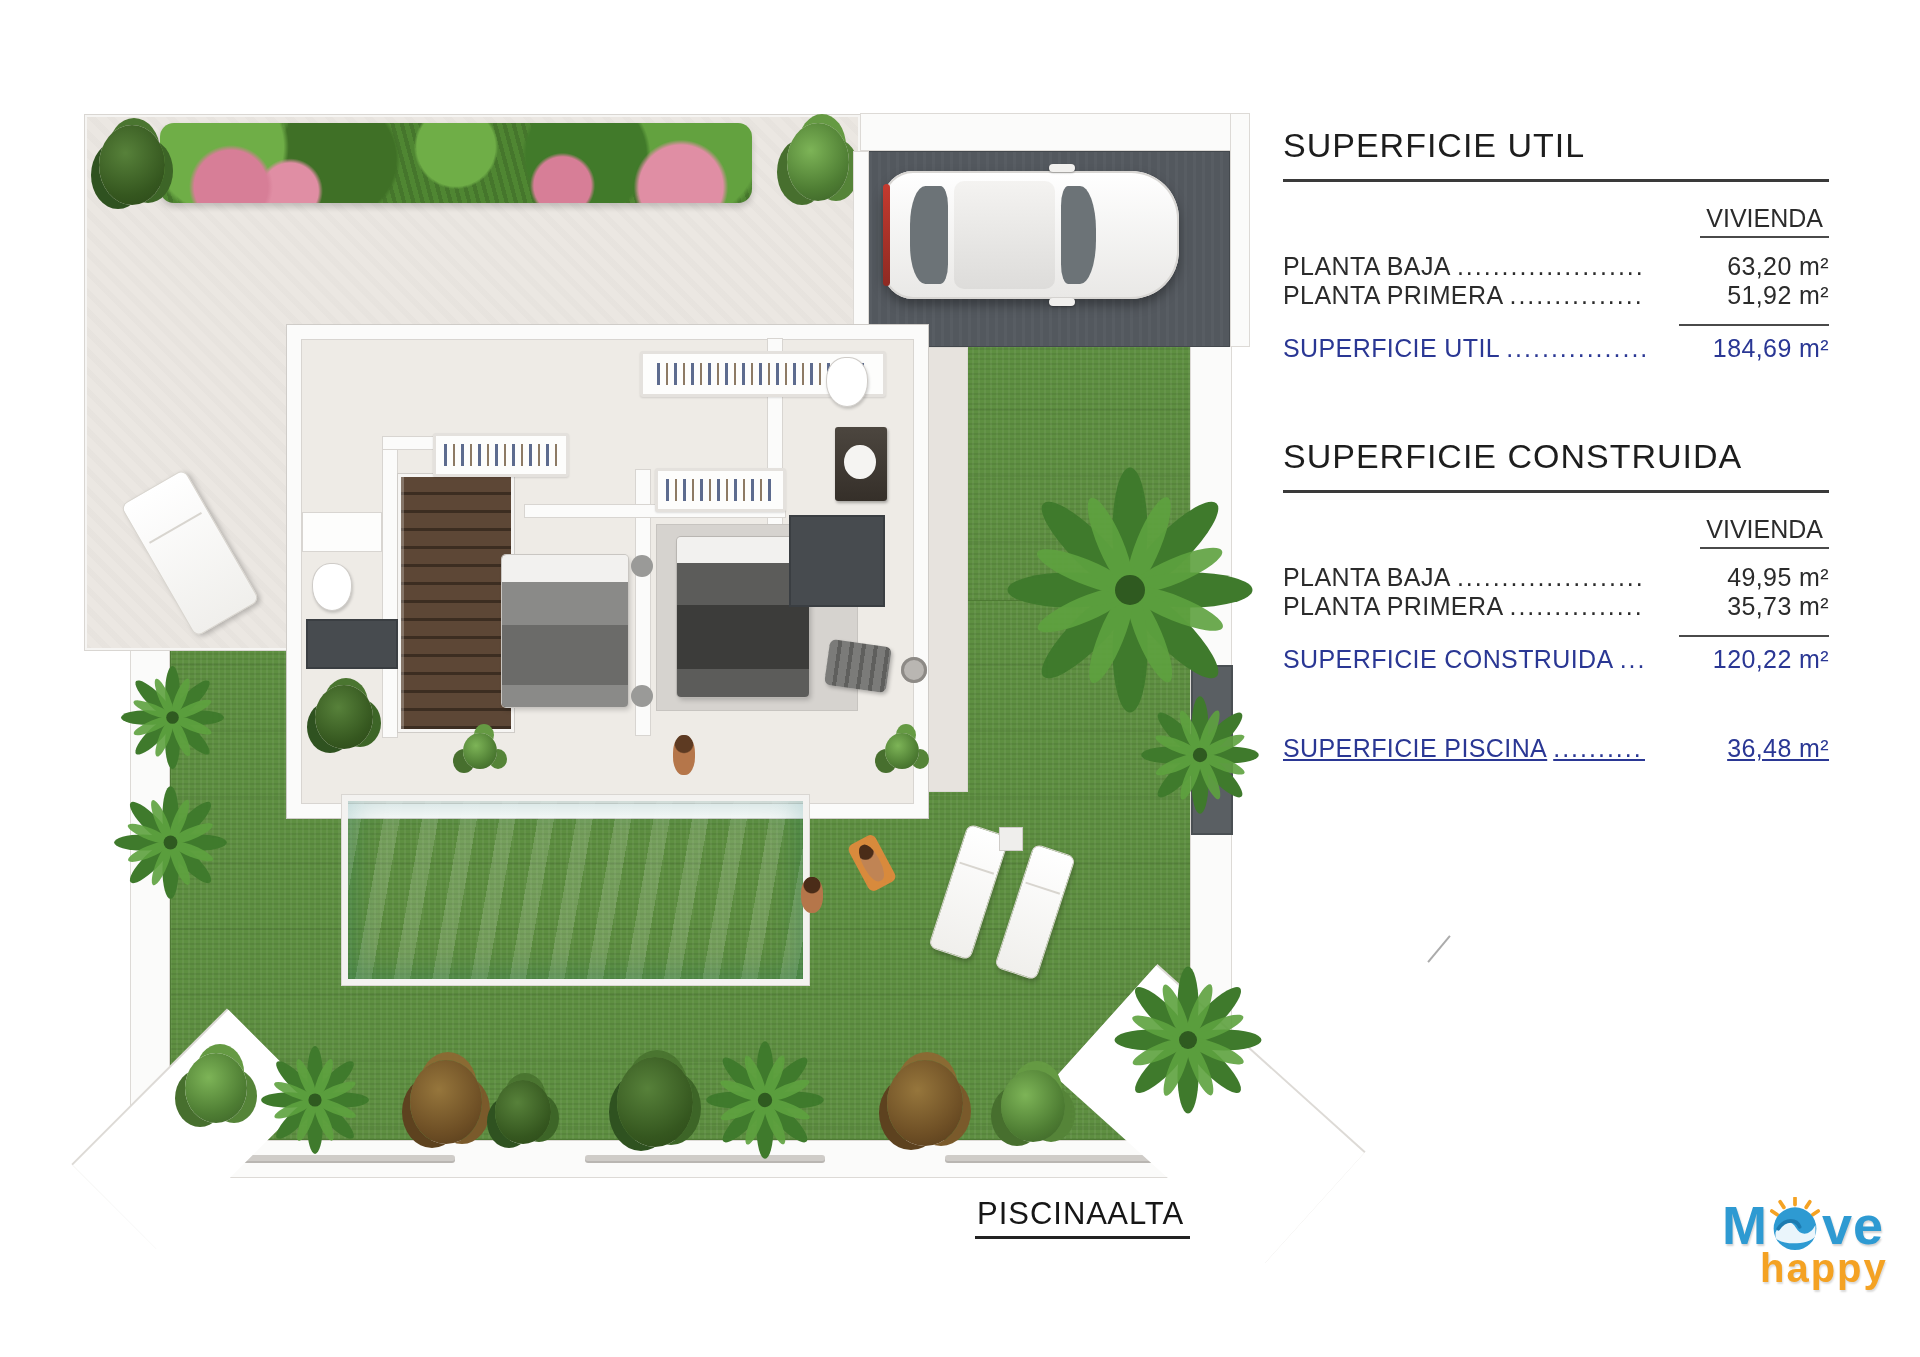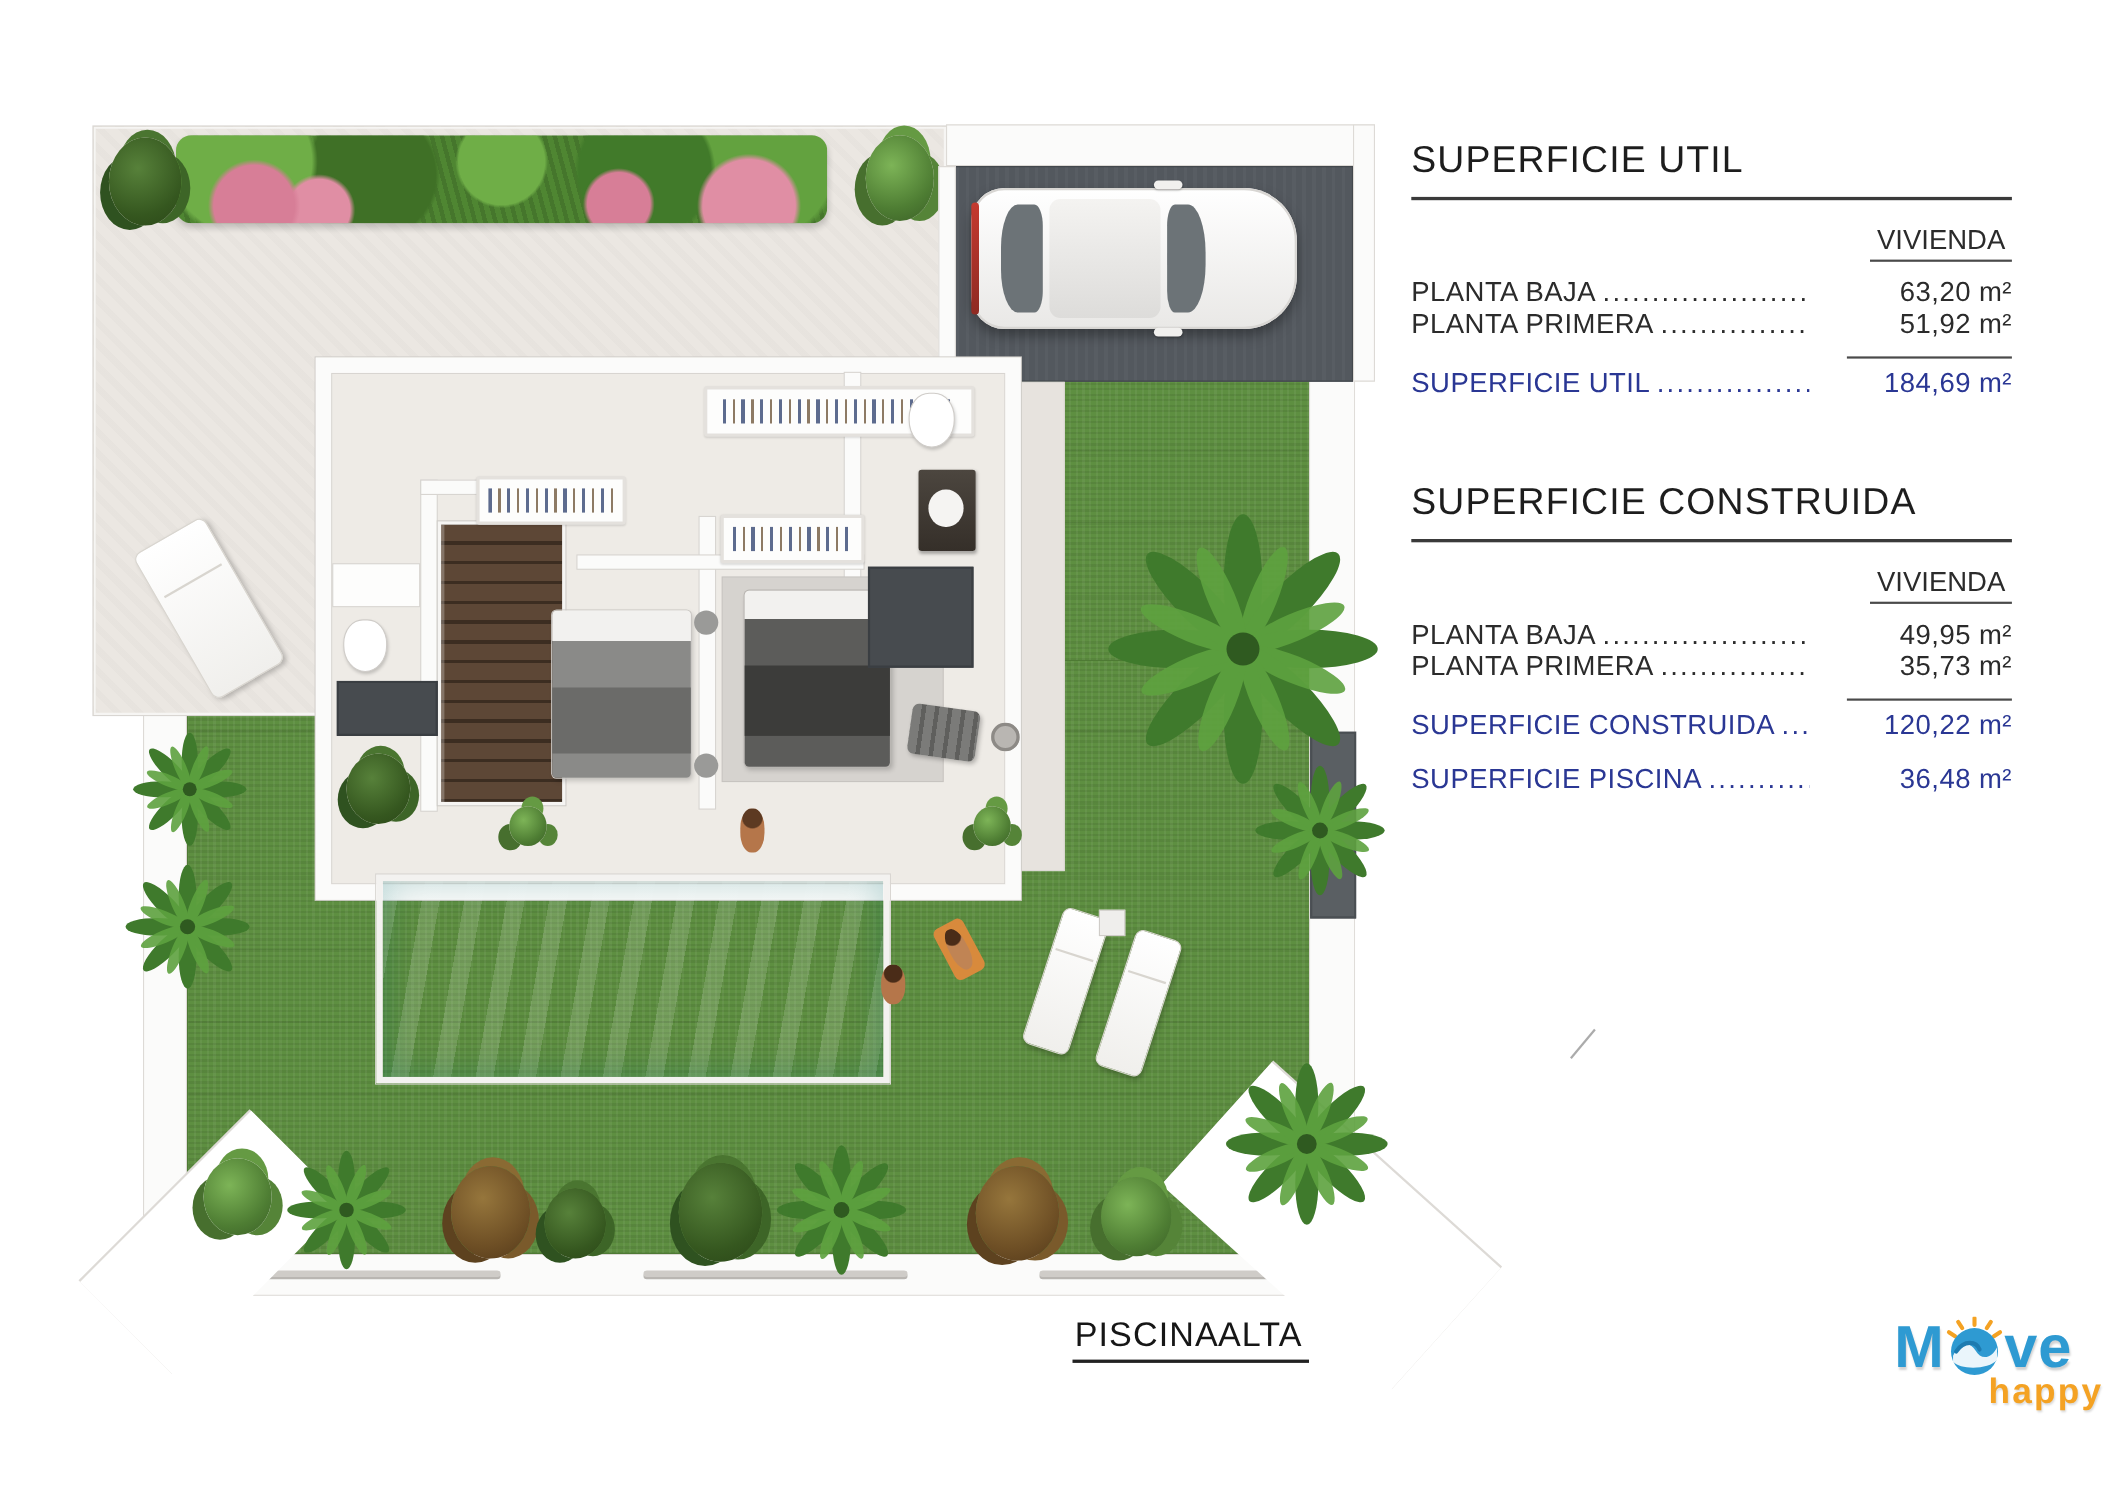--- a/index.html
+++ b/index.html
@@ -92,22 +92,22 @@
   .row .val{width:158px;text-align:right;white-space:nowrap;}
   .minirule{width:150px;margin-left:auto;border-top:2px solid #4a4a4a;}
   .blue{color:#2a3794;}
   #plan-title{left:975px;top:1196px;font-size:31px;letter-spacing:1px;word-spacing:-7px;
     color:#161616;border-bottom:3px solid #222;padding:0 6px 4px 2px;font-weight:400;}
 
   
   #logo{left:1722px;top:1194px;width:190px;height:130px;}
   .logo-move{display:flex;align-items:center;font-weight:700;font-size:54px;color:#2e9ad2;
     letter-spacing:1px;text-shadow:1px 2px 2px rgba(0,0,0,.18);}
-  .logo-happy{font-weight:700;font-size:32px;color:#f4a223;margin:-10px 0 0 38px;
-    letter-spacing:2px;text-shadow:1px 2px 2px rgba(0,0,0,.15);text-align:right;}
+  .logo-happy{font-weight:700;font-size:40px;color:#f4a223;margin:-10px 0 0 38px;
+    letter-spacing:2px;text-shadow:1px 2px 2px rgba(0,0,0,.15);}
 </style>
 </head>
 <body>
 
 <div id="plan" class="abs">
 
   <div class="abs grass" style="left:835px;top:260px;width:330px;height:540px;"></div>
   <div class="abs grass" style="left:105px;top:515px;width:1060px;height:540px;"></div>
 
   <div class="abs wallband" style="left:65px;top:515px;width:40px;height:540px;"></div>
@@ -257,21 +257,21 @@
     <span class="dots">....................................................</span>
     <span class="val">35,73 m²</span>
   </div>
 
   <div class="minirule" style="margin-top:14px;"></div>
   <div class="row blue" style="margin-top:8px;">
     <span class="lbl">SUPERFICIE CONSTRUIDA</span>
     <span class="dots">....................................................</span>
     <span class="val">120,22 m²</span>
   </div>
-  <div class="row blue" style="margin-top:20px;">
+  <div class="row blue" style="margin-top:60px;text-decoration:underline;">
     <span class="lbl">SUPERFICIE  PISCINA</span>
     <span class="dots">....................................................</span>
     <span class="val">36,48 m²</span>
   </div>
 </div>
 
 <div id="plan-title" class="abs">PISCINA ALTA</div>
 
 <div id="logo" class="abs">
   <div class="logo-move">

